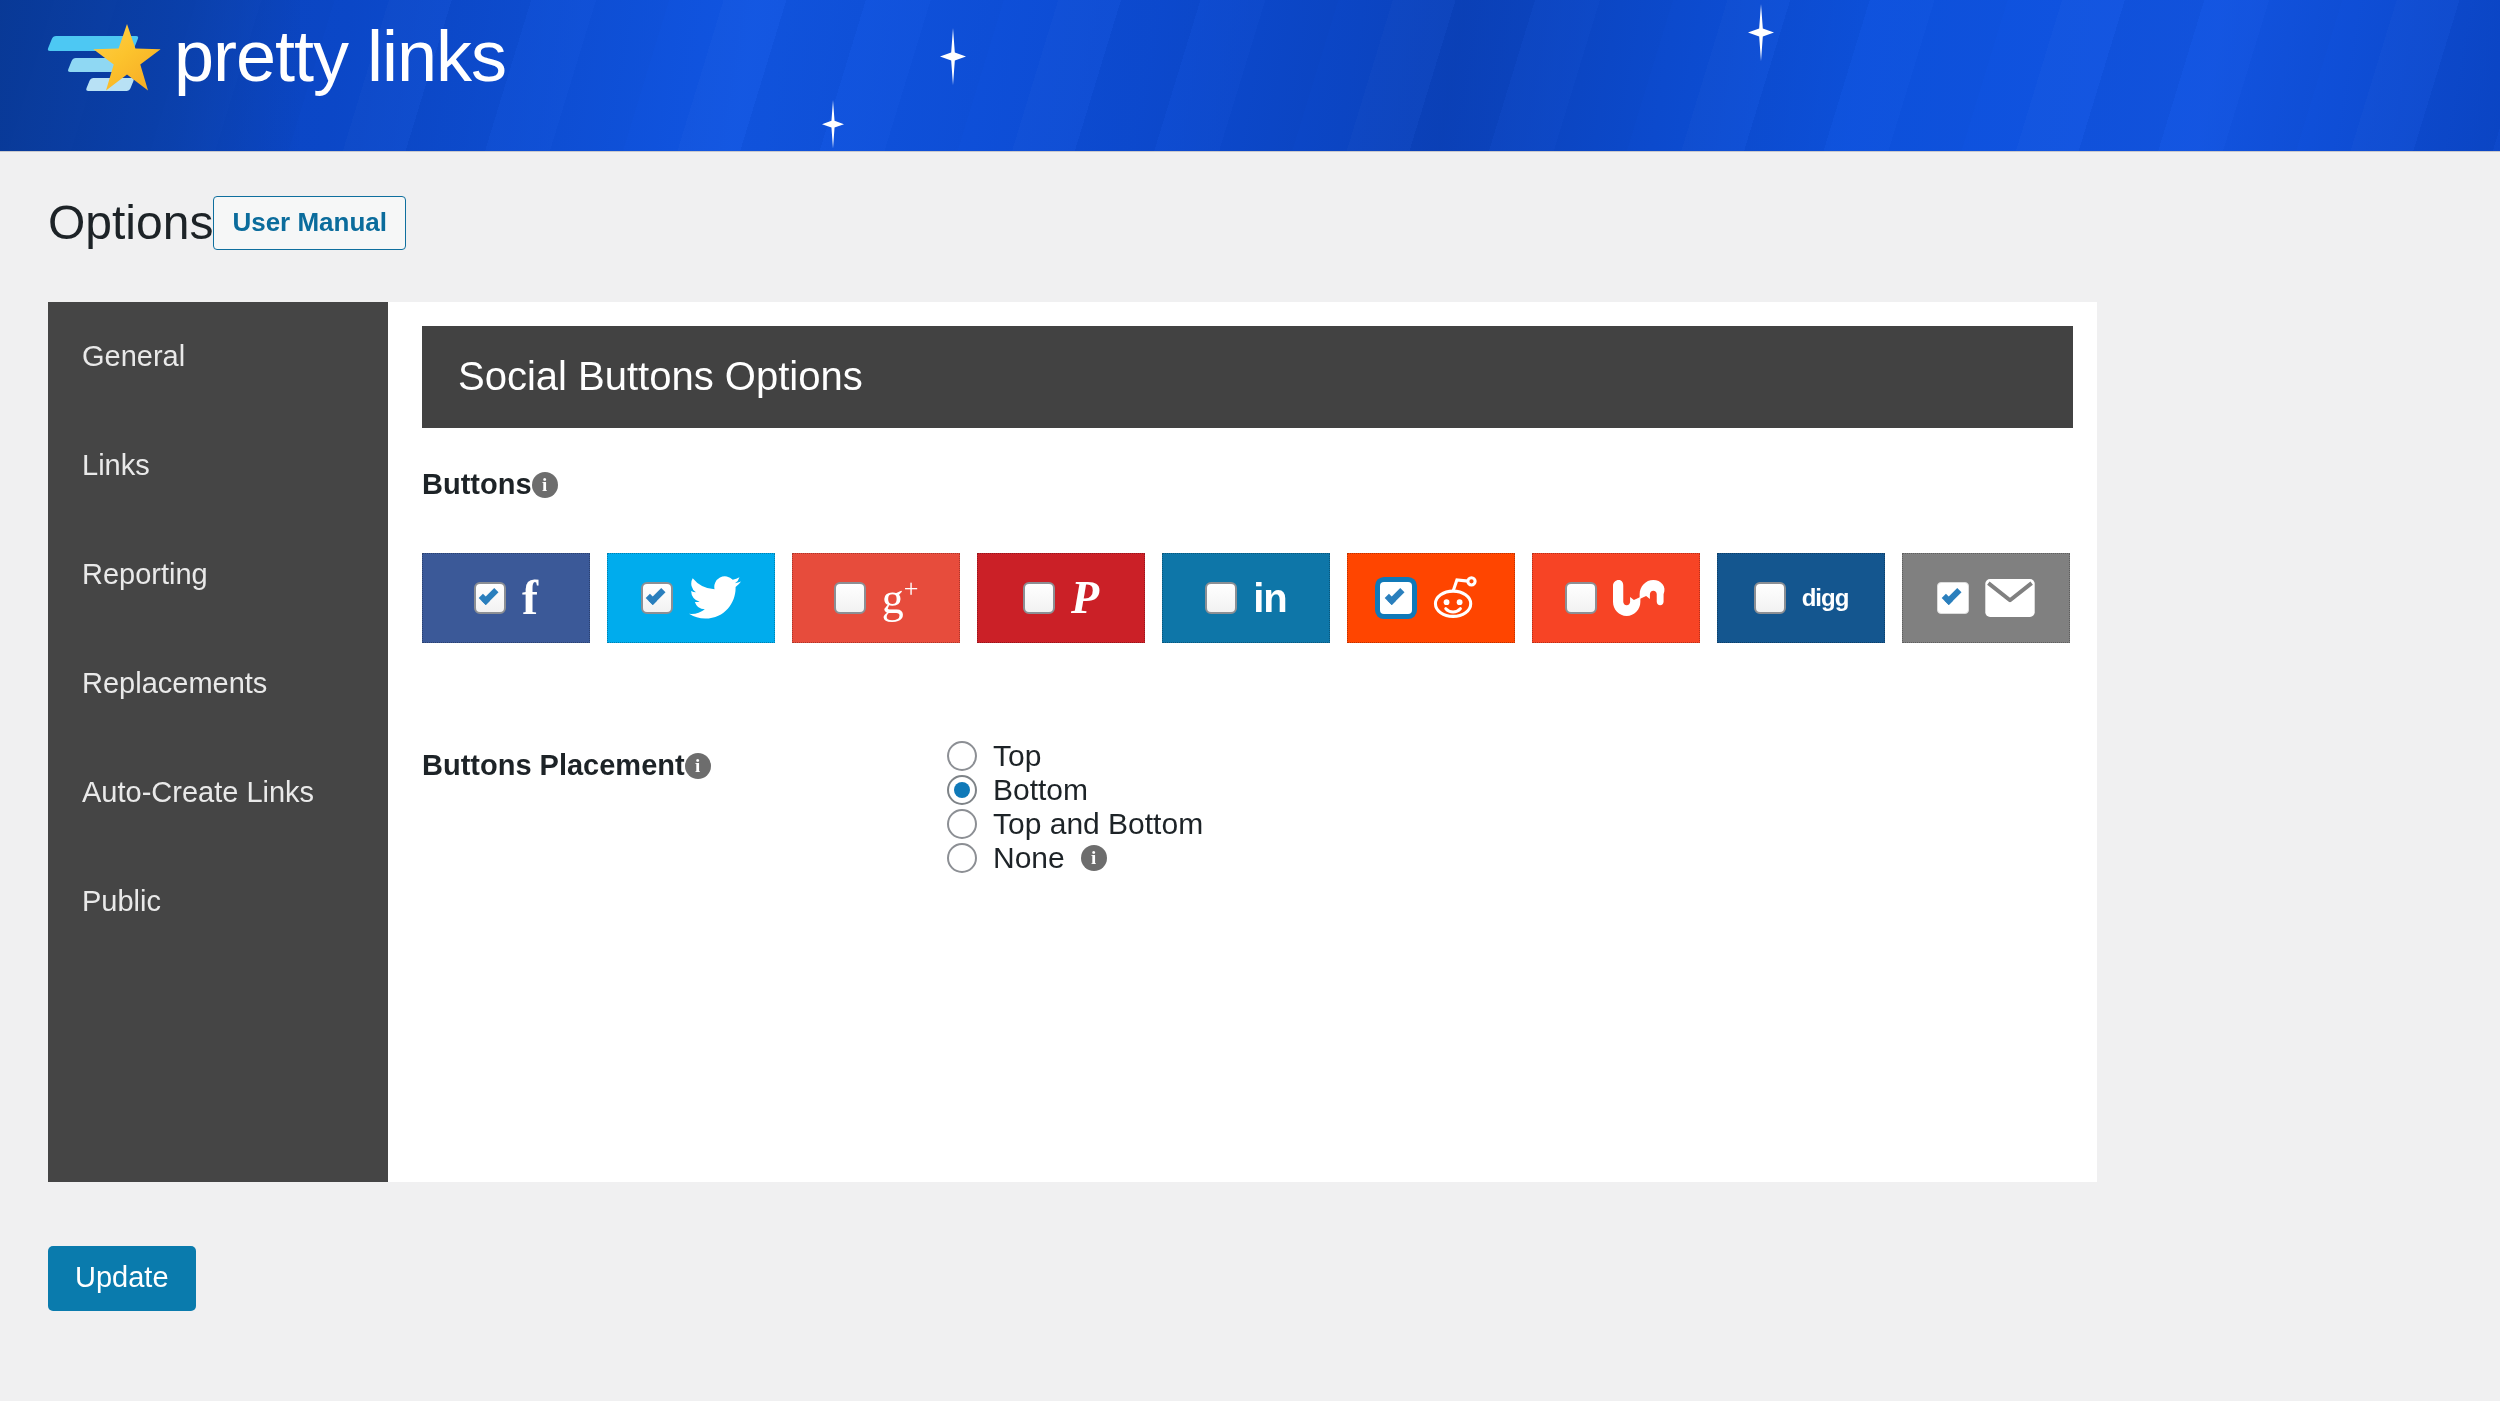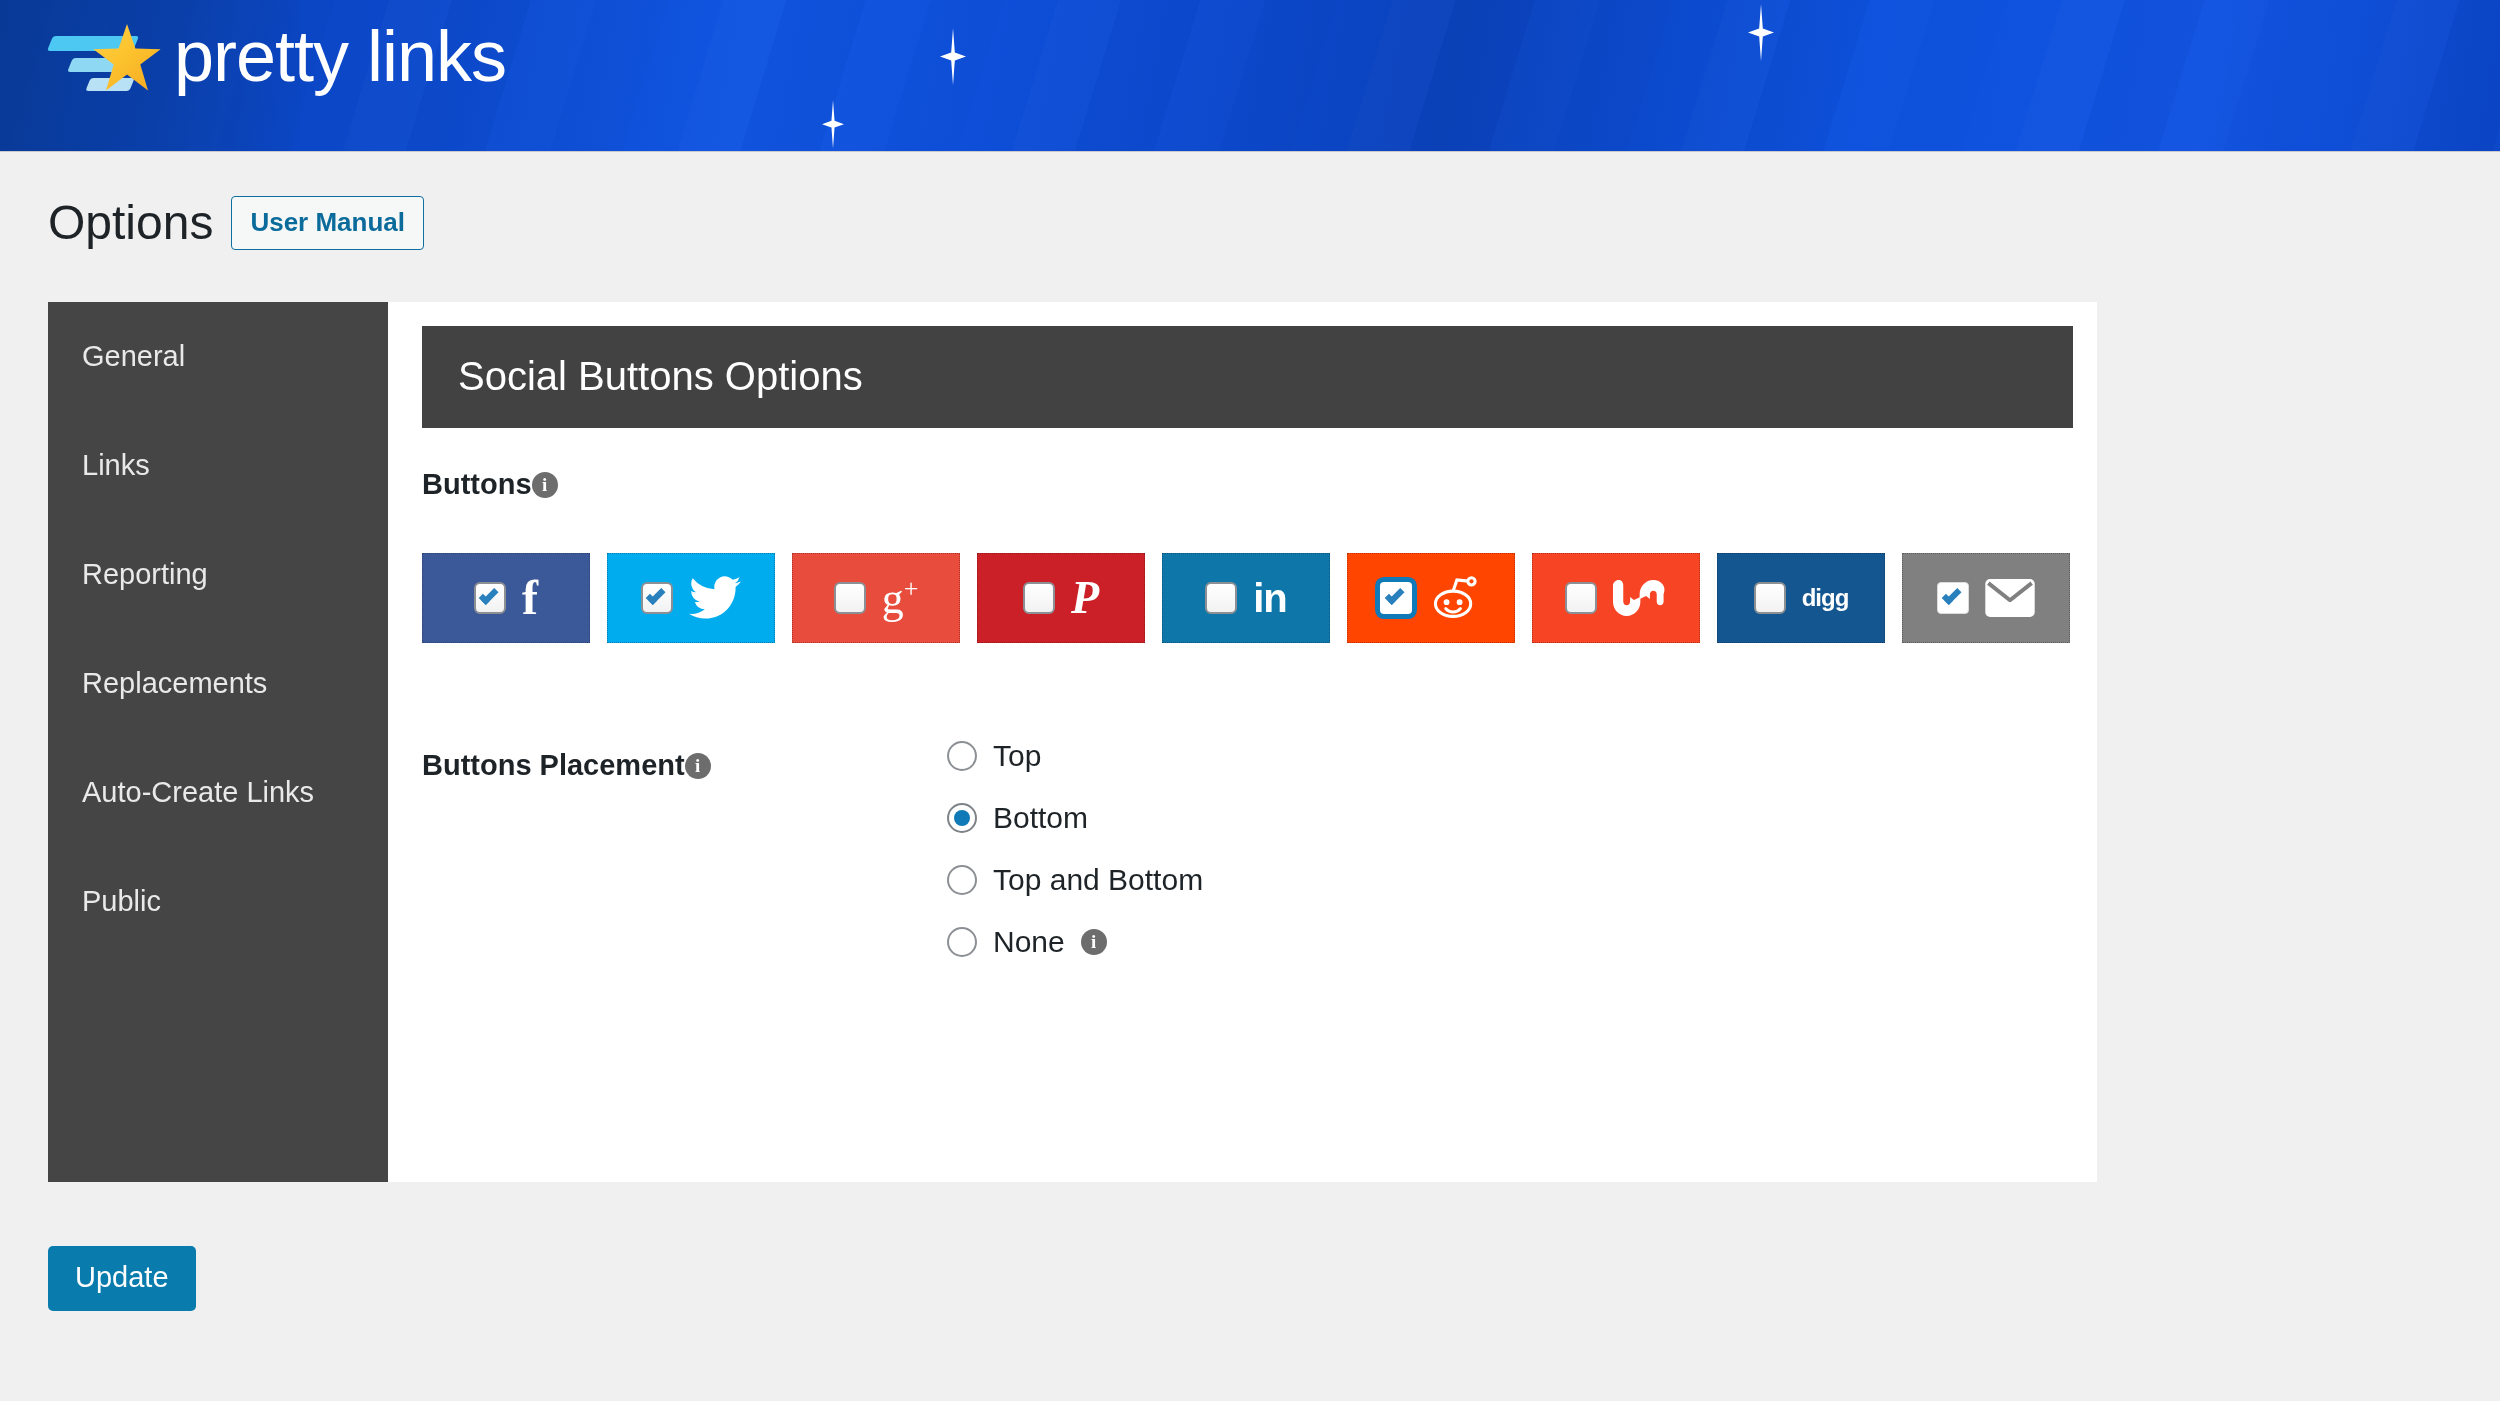--- a/index.html
+++ b/index.html
@@ -66,21 +66,21 @@
     clip-path: polygon(50% 0%, 62% 35%, 98% 36%, 69% 58%, 80% 95%, 50% 72%, 20% 95%, 31% 58%, 2% 36%, 38% 35%);
   }
   .logo-text{
     color:#fff; font-size:72px; font-weight:400; letter-spacing:-1px;
     line-height:1; padding-bottom:6px;
     font-family:"Liberation Sans", sans-serif;
   }
 
   
   .page-head{
-    display:flex; align-items:center; gap:18px;
+    display:flex; align-items:center; 
     padding:44px 0 0 48px;
   }
   .page-title{
     font-size:48px; color:#1d2327; font-weight:400; line-height:1;
   }
   .manual-btn{
     display:inline-block;
     border:1px solid #0f6f9e;
     border-radius:4px;
     background:#f6f7f7;
@@ -185,21 +185,21 @@
     display:flex; align-items:center; justify-content:center;
   }
 
   
   .placement-row{
     display:flex;
     margin:96px 0 0 0;
     align-items:flex-start;
   }
   .placement-label{ width:345px; padding-top:10px; }
-  .radio-col{ display:flex; flex-direction:column; gap:28px; padding-left:180px; }
+  .radio-col{ display:flex; flex-direction:column; padding-left:180px; }
   .radio-item{
     display:flex; align-items:center; gap:16px;
     font-size:30px; color:#1d2327; cursor:pointer;
   }
   .radio{
     width:30px; height:30px; border-radius:50%;
     border:2px solid #8c8f94; background:#fff;
     display:flex; align-items:center; justify-content:center;
     flex:0 0 30px;
   }

